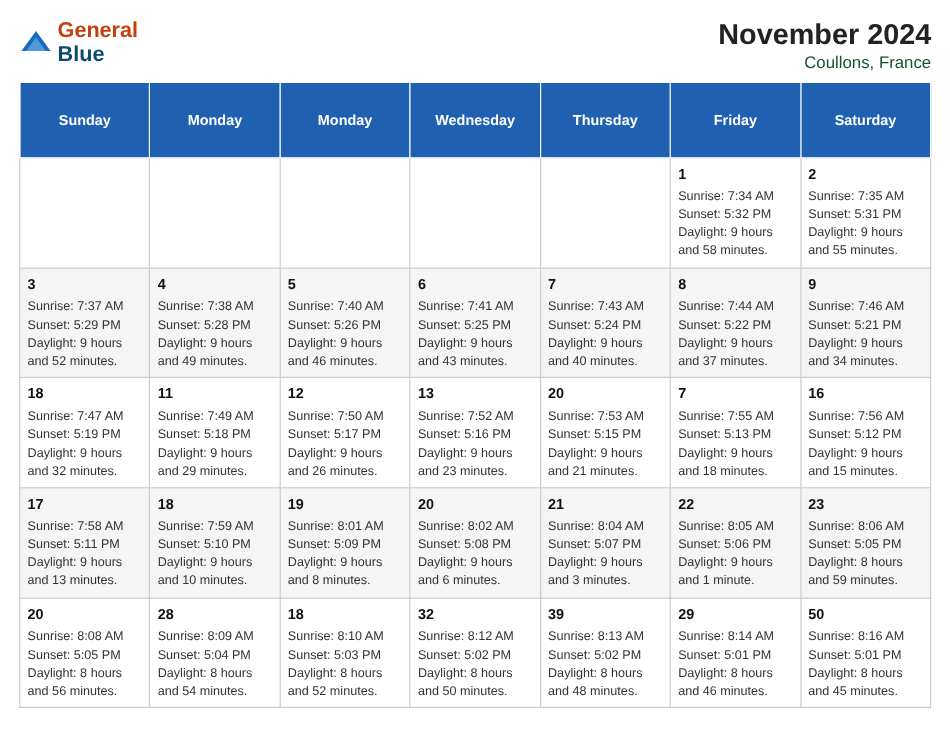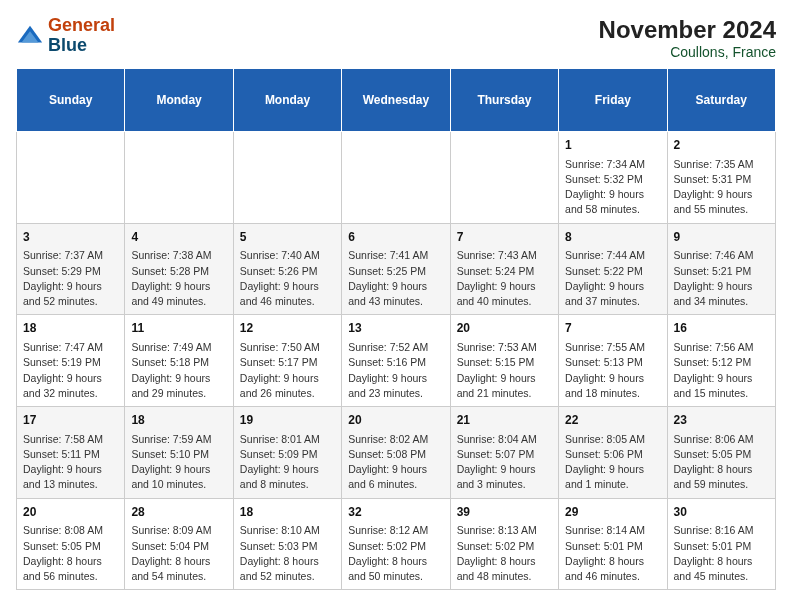--- a/index.html
+++ b/index.html
@@ -242,18 +242,18 @@
         </td>
         <td>
           <div class="day-number">39</div>
           <div class="day-info">Sunrise: 8:13 AM<br>Sunset: 5:02 PM<br>Daylight: 8 hours and 48 minutes.</div>
         </td>
         <td>
           <div class="day-number">29</div>
           <div class="day-info">Sunrise: 8:14 AM<br>Sunset: 5:01 PM<br>Daylight: 8 hours and 46 minutes.</div>
         </td>
         <td>
-          <div class="day-number">30</div>
+          <div class="day-number">50</div>
           <div class="day-info">Sunrise: 8:16 AM<br>Sunset: 5:01 PM<br>Daylight: 8 hours and 45 minutes.</div>
         </td>
       </tr>
     </tbody>
 </table>
 
 </body></html>

